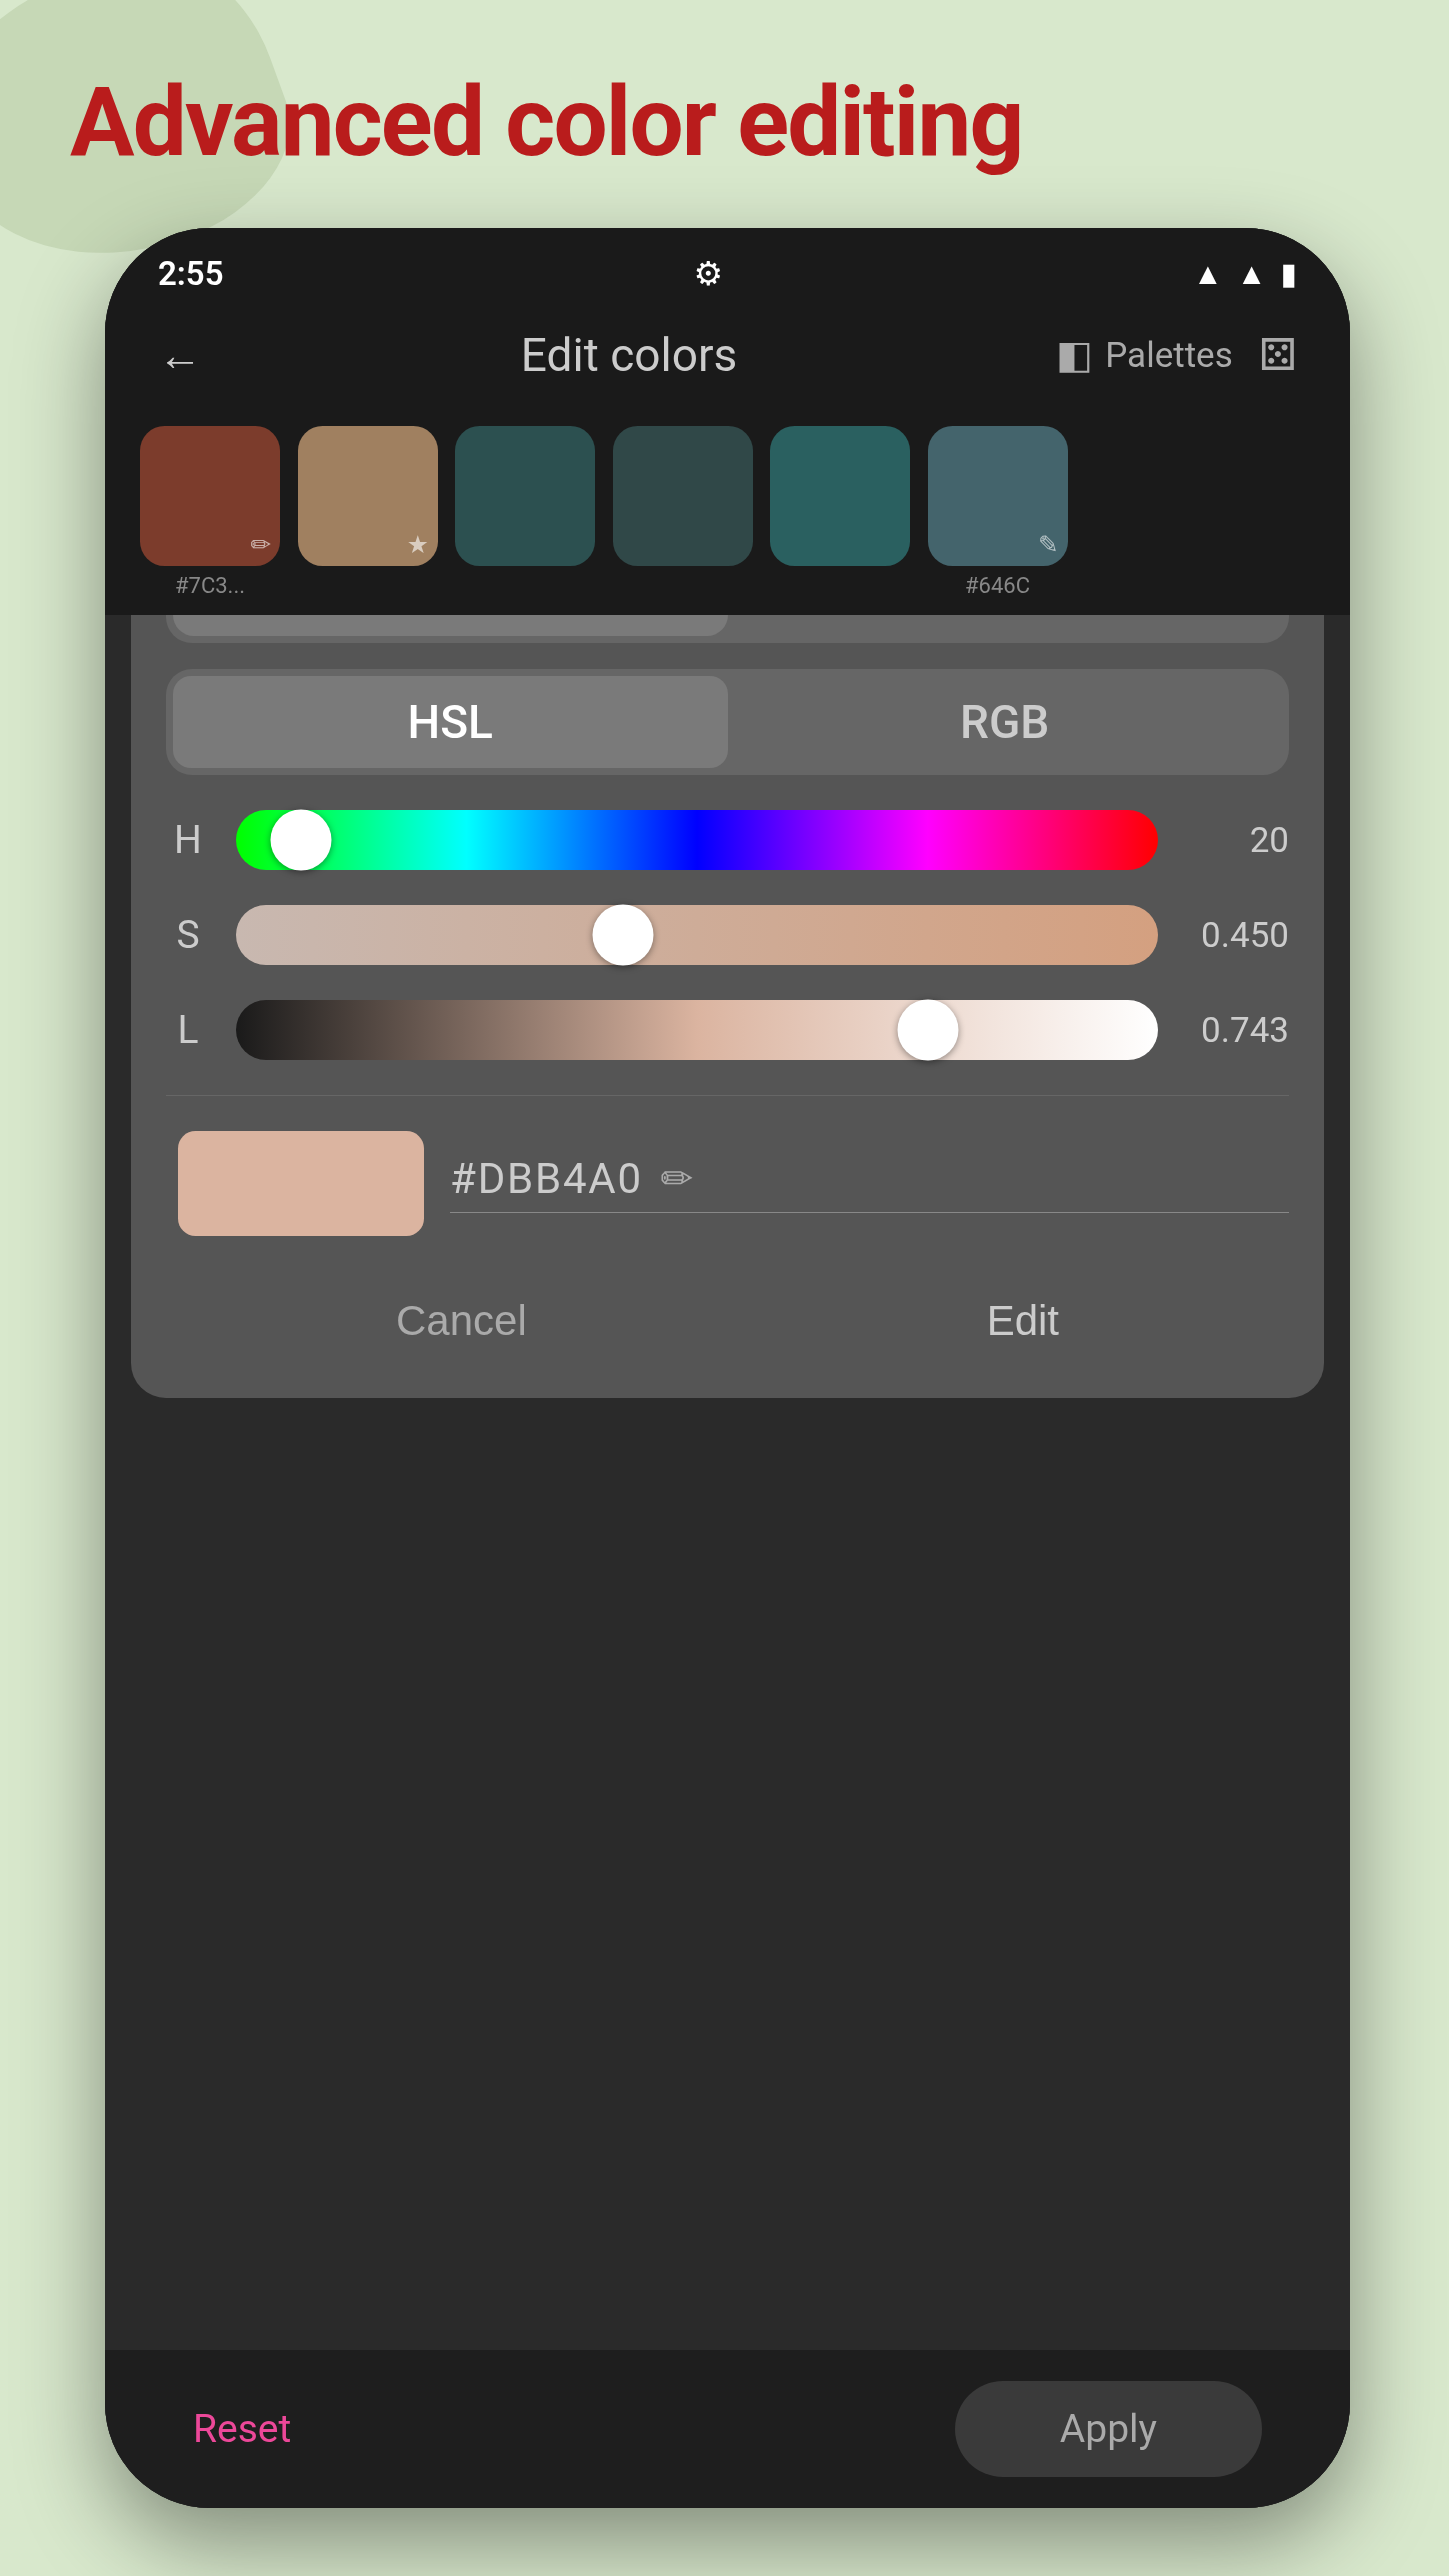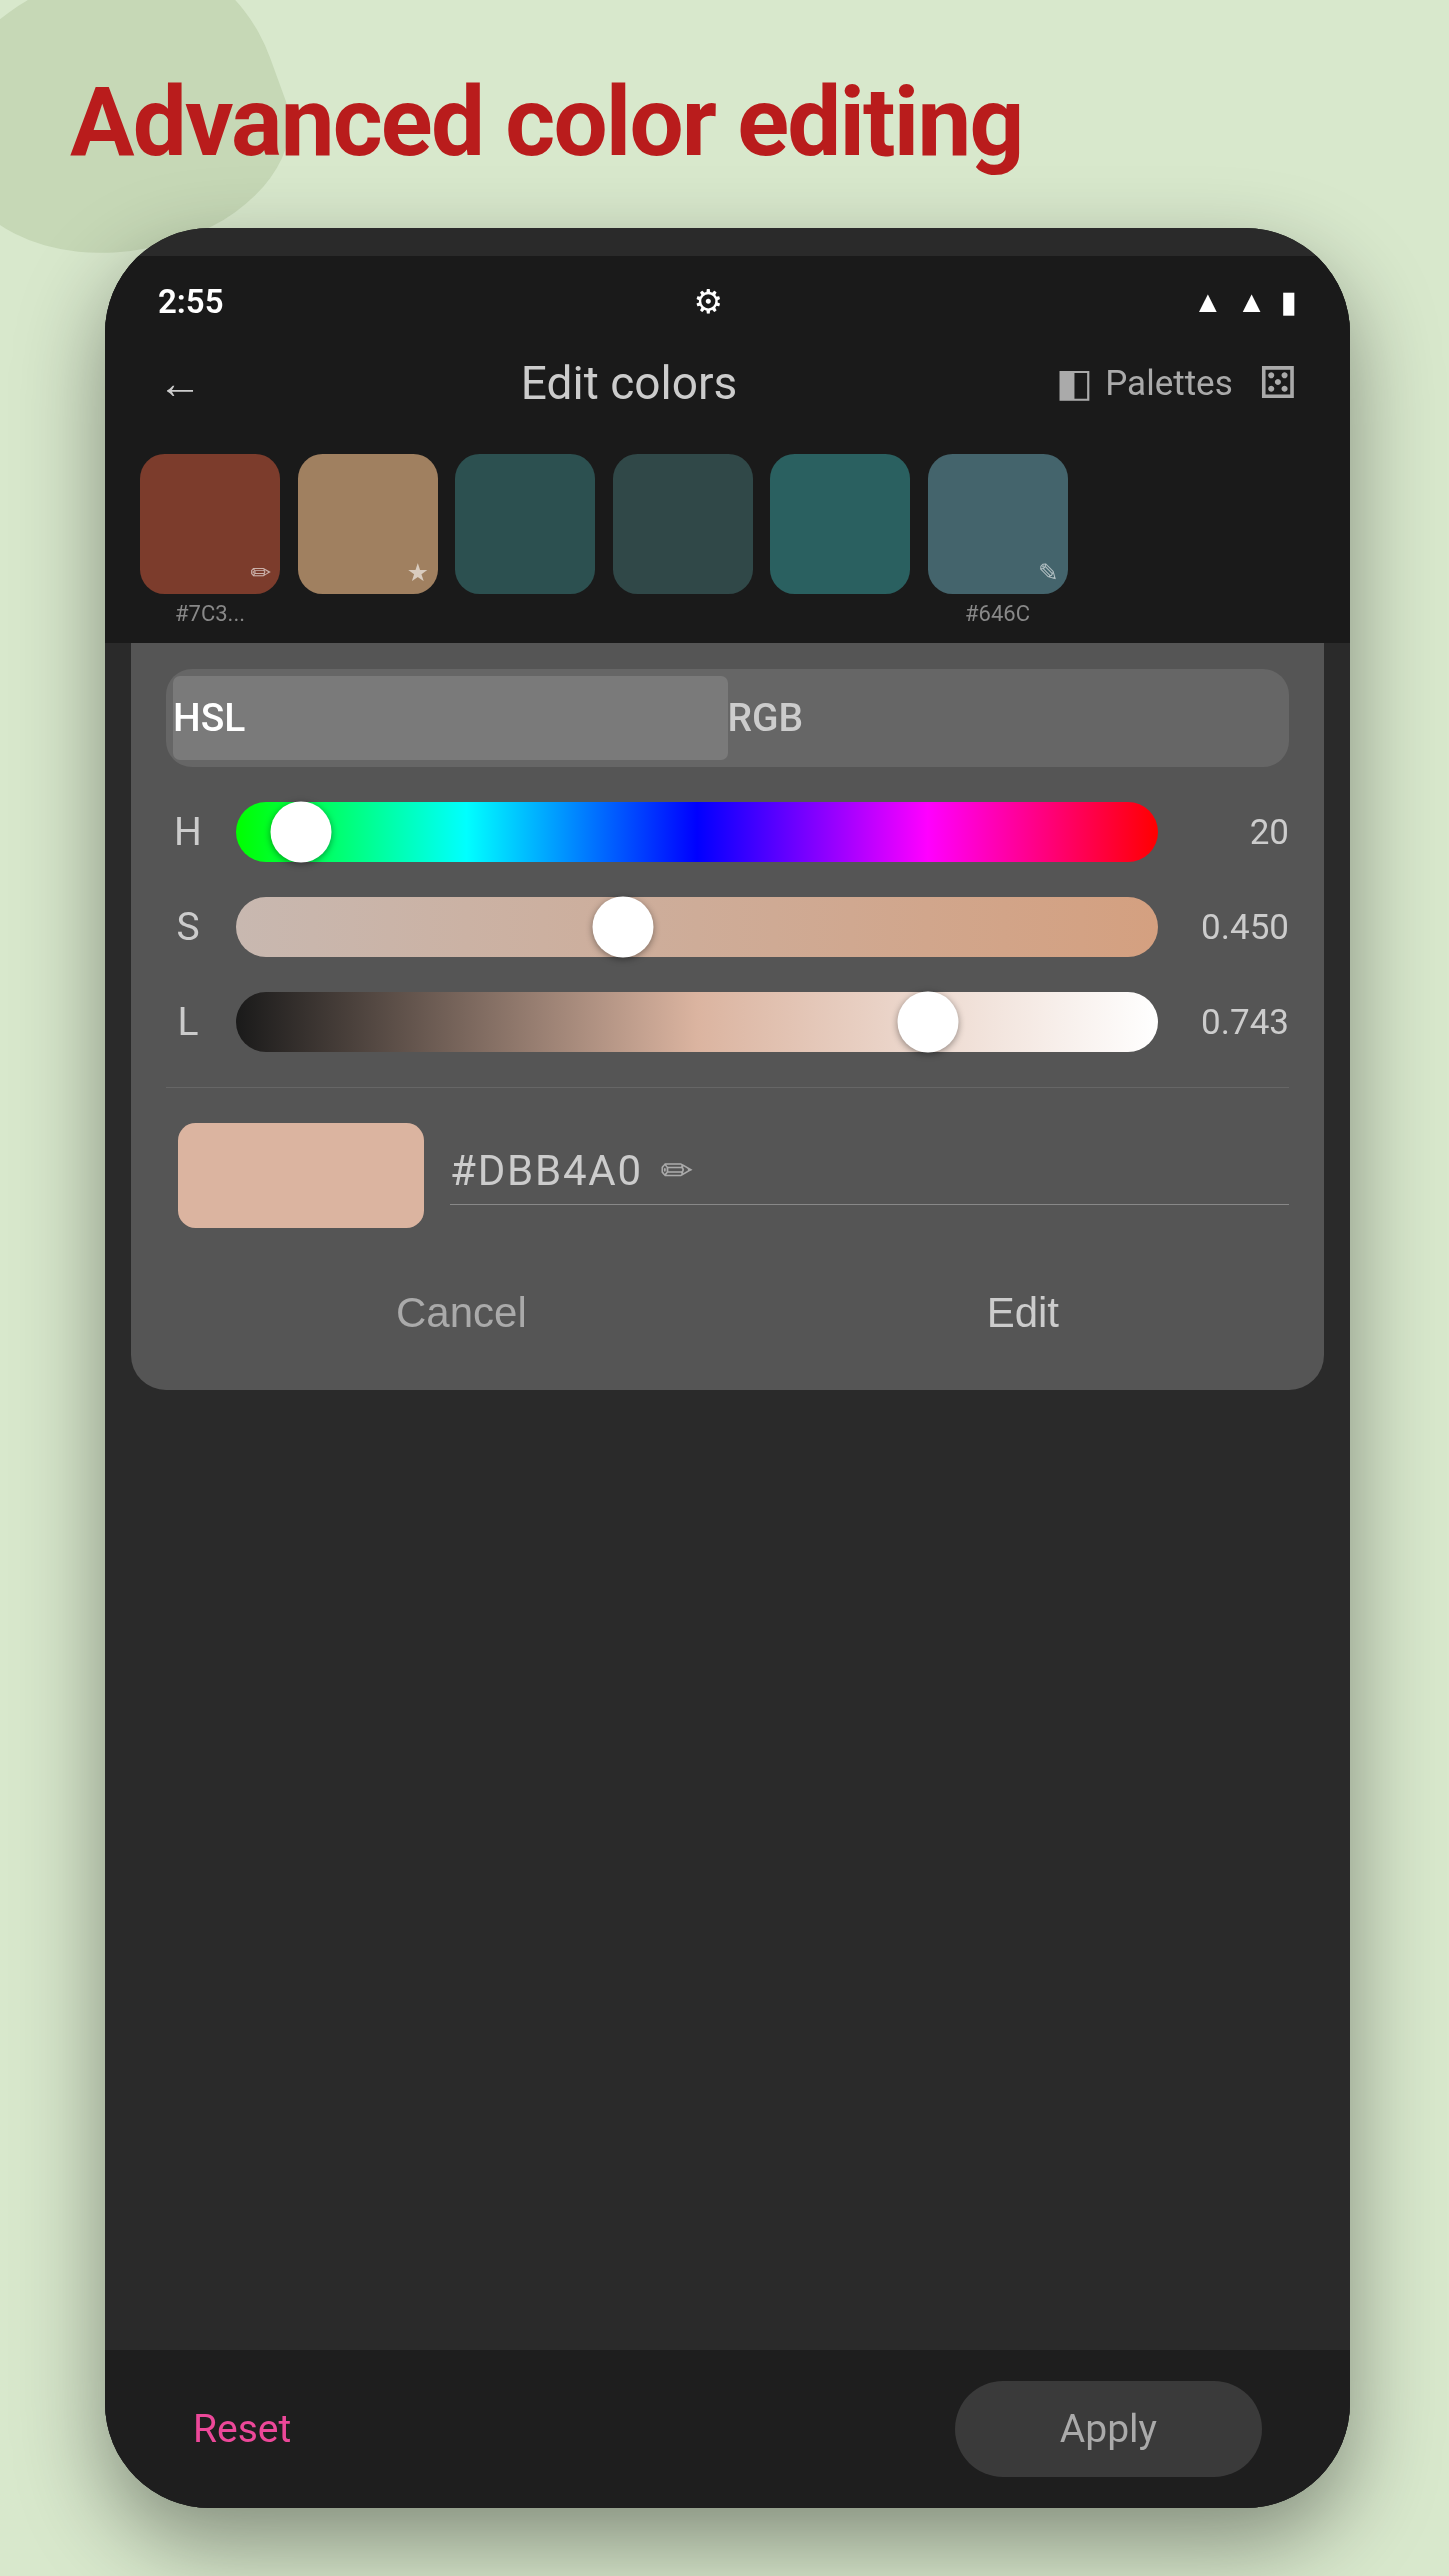--- a/index.html
+++ b/index.html
@@ -188,23 +188,24 @@
     .color-model-toggle {
       display: flex;
       background-color: #666666;
       border-radius: 26px;
       padding: 7px;
       margin-bottom: 35px;
     }
 
     .model-btn {
       flex: 1;
+      text-align: center;
       padding: 19.3px 0;
-      border-radius: 7px;
-      font-size: 39px;
+      border-radius: 18px;
+      font-size: 46px;
       font-weight: 500;
       cursor: pointer;
     }
 
     .model-btn.active {
       background-color: #7a7a7a;
       color: #ffffff;
     }
 
     .model-btn.inactive {
@@ -393,21 +394,21 @@
 <body>
 
 <div class="bg-blob"></div>
 
 <h1 class="page-title">Advanced color editing</h1>
 
 <div class="phone-frame">
 
   <div class="bg-content"></div>
 
-  <div class="status-bar" style="position:relative;z-index:20;margin-top:28px;">
+  <div class="status-bar" style="position:relative;z-index:20;">
     <span class="status-time">2:55</span>
     <span style="color:#ffffff;font-size:33px;">⚙</span>
     <div class="status-icons">
       <span class="status-icon">▲</span>
       <span class="status-icon">▲</span>
       <span class="status-icon">▮</span>
     </div>
   </div>
 
   <div class="top-bar" style="position:relative;z-index:20;">

